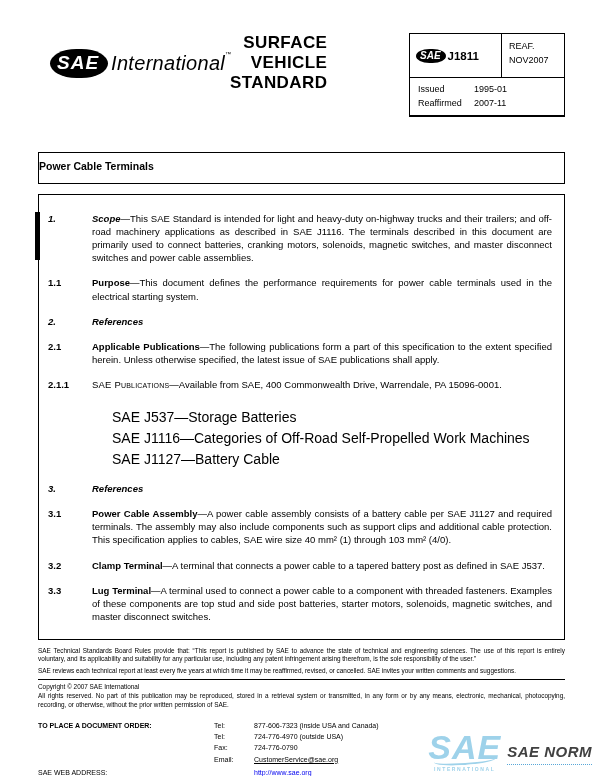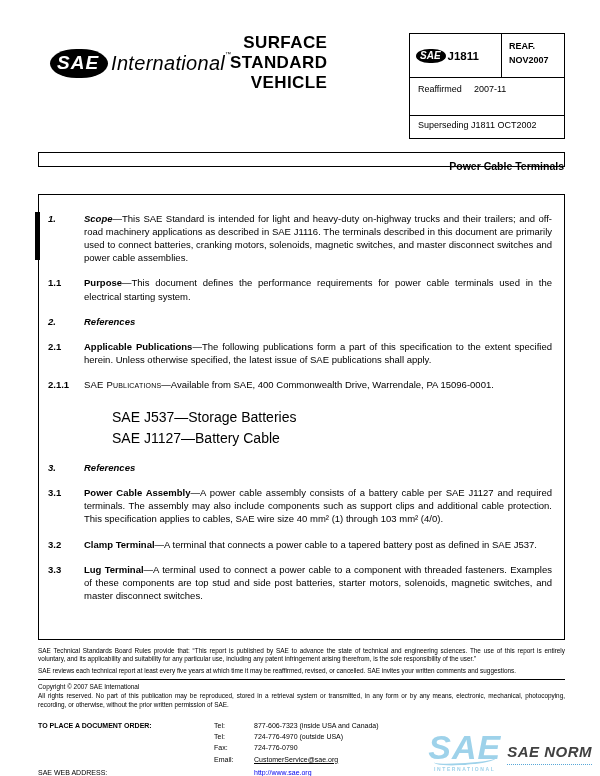--- a/index.html
+++ b/index.html
@@ -26,43 +26,43 @@
     line-height:1.18; letter-spacing:0.4px;text-align:right;
   }
   .hdr-table { position:absolute; top:0; right:0; width:156px; border:1.5px solid #000; background:#fff; }
   .hdr-row1 { display:flex; border-bottom:1.5px solid #000; height:44px; }
   .cell-code { width:92px; border-right:1.5px solid #000; padding:12px 21px 0 6px; white-space:nowrap; }
   .mini-oval {
     display:inline-block; background:#000; color:#fff; font-style:italic; font-weight:bold;
     font-size:10px; padding:1px 5px 2px 4px; border-radius:50% / 55%; vertical-align:middle;
   }
   .code-num { font-weight:bold; font-size:11.5px; vertical-align:middle; margin-left:2px; }
-  .cell-reaf { flex:1; padding:6px 0 0 7px; font-weight:bold; font-size:9px; line-height:1.5; }
+  .cell-reaf { flex:1; padding:6px 0 0 7px; font-weight:normal; font-size:9px; line-height:1.5; }
   .hdr-row2 { border-bottom:1.5px solid #000; padding:5px 0 4px 8px; font-size:9px; line-height:1.55; height:38px; }
   .kv { display:flex; }
   .kv .k { width:56px; }
   .hdr-row3 { padding:4px 0 4px 8px; font-size:9px; height:22px; }
 
   
   .title-box {
-    position:absolute; top:152px; left:38px; width:527px; height:15px;
-    border:1.5px solid #000; text-align:right; line-height:27px;
+    position:absolute; top:152px; left:38px; width:527px; height:32px;
+    border:1.5px solid #000; text-align:left; line-height:27px;
     font-weight:bold; font-size:10.5px;
   }
 
   
   .main-box {
     position:absolute; top:194px; left:38px; width:527px; height:446px;
     border:1.5px solid #000; padding:17px 12px 0 9px;
   }
   .change-bar { position:absolute; left:35px; top:212px; width:5px; height:48px; background:#000; }
   .para { display:flex; margin:0 0 12px 0; font-size:9.5px; line-height:1.38; }
   .para-num { width:36px; flex:none; font-weight:bold; }
   .para-num.lvl1 { font-style:italic; }
-  .para-text { flex:1; text-align:justify; }
+  .para-text { flex:1; text-align:justify;margin-left:8px; }
   .sec-title { font-weight:bold; }
   .sec-title.lvl1 { font-style:italic; }
   .sec-title.sc { font-weight:normal; font-variant:small-caps; letter-spacing:0.2px; }
   .pub-list { margin:16px 0 12px 64px; font-size:14px; line-height:1.5; }
   .pub-item { white-space:nowrap; }
 
   
   .footer { position:absolute; top:647px; left:38px; width:527px; font-size:6.4px; line-height:1.3; }
   .legal { text-align:justify; margin-bottom:3px; }
   .rule { border-top:1px solid #000; margin:4px 0 3px 0; }
@@ -86,40 +86,43 @@
 <body>
 
 <div class="page">
 
   <div class="header">
     <div class="brand">
       <span class="oval-logo">SAE</span><span class="brand-intl">International</span><span class="brand-tm">™</span>
     </div>
     <div class="doc-type">
       <div>SURFACE</div>
+      <div>VEHICLE</div>
       <div>STANDARD</div>
-      <div>VEHICLE</div>
     </div>
     <div class="hdr-table">
       <div class="hdr-row1">
         <div class="cell-code">
           <span class="mini-oval">SAE</span><span class="code-num">J1811</span>
         </div>
         <div class="cell-reaf">
           <div>REAF.</div>
           <div>NOV2007</div>
         </div>
       </div>
       <div class="hdr-row2">
         <div class="kv">
+          <span class="k">Issued</span>
+          <span>1995-01</span>
+        </div>
+        <div class="kv">
           <span class="k">Reaffirmed</span>
           <span>2007-11</span>
         </div>
       </div>
-      <div class="hdr-row3">Superseding J1811 OCT2002</div>
     </div>
   </div>
 
   <div class="title-box">Power Cable Terminals</div>
 
   <div class="change-bar"></div>
 
   <div class="main-box">
 
     <div class="para">
@@ -142,20 +145,21 @@
       <div class="para-text"><span class="sec-title">Applicable Publications</span><span>—The following publications form a part of this specification to the extent specified herein.  Unless otherwise specified, the latest issue of SAE publications shall apply.</span></div>
     </div>
 
     <div class="para">
       <div class="para-num">2.1.1</div>
       <div class="para-text"><span class="sec-title sc">SAE Publications</span><span>—Available from SAE, 400 Commonwealth Drive, Warrendale, PA 15096-0001.</span></div>
     </div>
 
     <div class="pub-list">
       <div class="pub-item">SAE J537—Storage Batteries</div>
+      <div class="pub-item">SAE J1116—Categories of Off-Road Self-Propelled Work Machines</div>
       <div class="pub-item">SAE J1127—Battery Cable</div>
     </div>
 
     <div class="para">
       <div class="para-num lvl1">3.</div>
       <div class="para-text"><span class="sec-title lvl1">References</span><span></span></div>
     </div>
 
     <div class="para">
       <div class="para-num">3.1</div>

